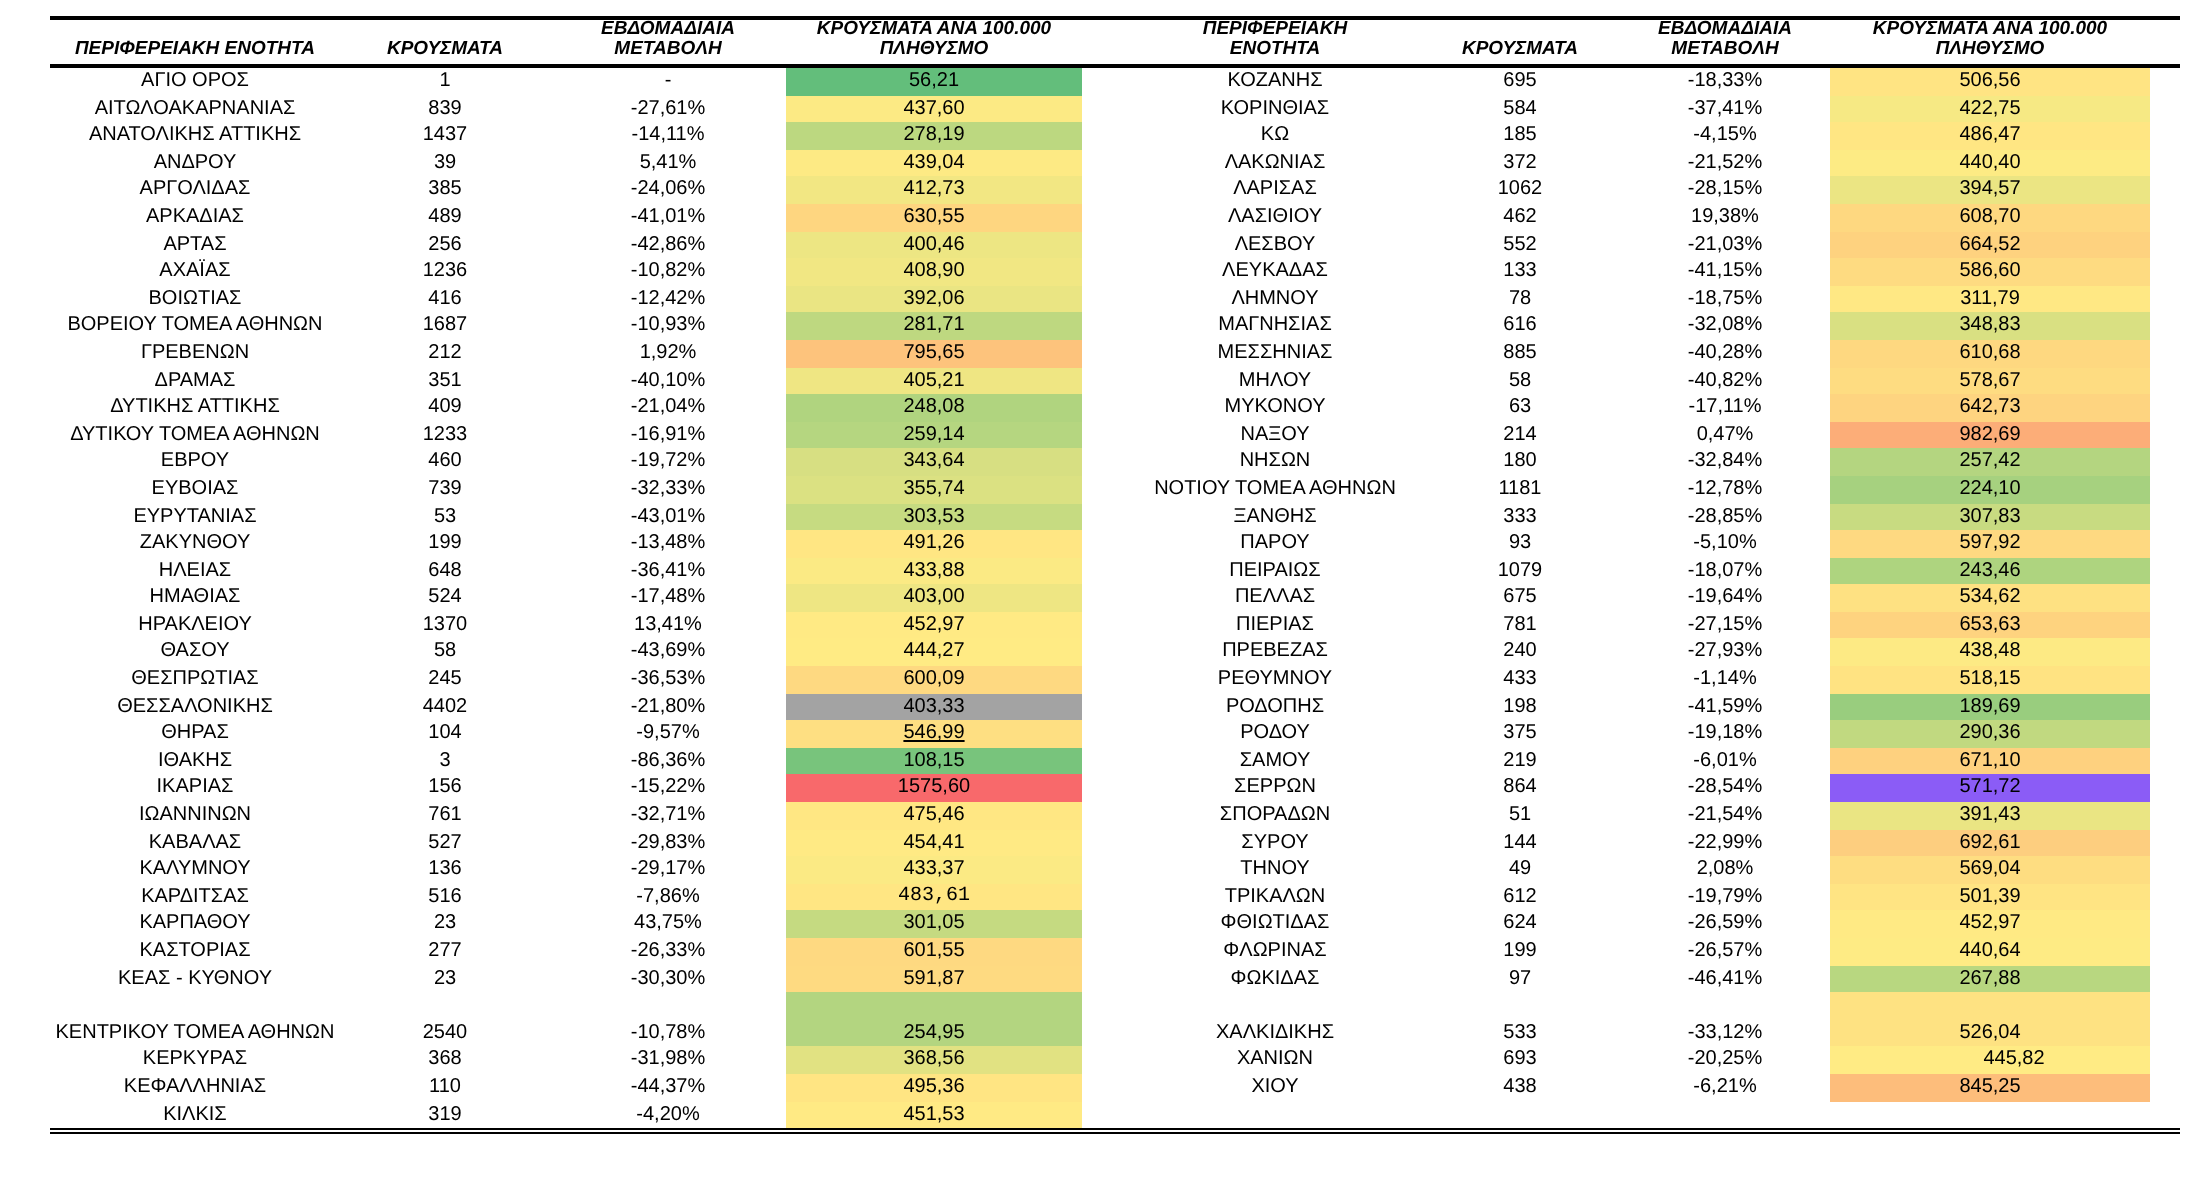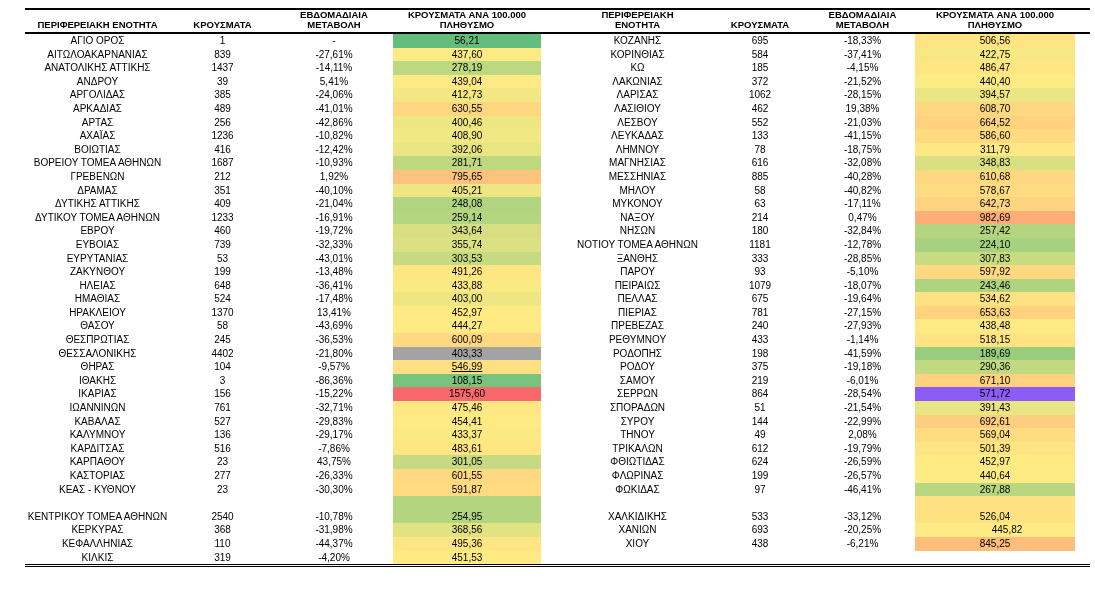--- a/index.html
+++ b/index.html
@@ -26,21 +26,21 @@
     min-height: 20px;
   }
   .hgroup { display: flex; align-items: flex-end; }
   .hgroup.R { margin-left: 24px; }
   .hcell {
     font-weight: bold;
     font-size: 9.5px;
     line-height: 10px;
     text-align: center;
   }
-  .hcell .inner { display: inline-block; }
+  .hcell .inner { display: inline-block; font-style: italic; }
   .hgroup.R .c0 .inner { max-width: 95px; }
   .body-band { display: flex; }
   .tbl { }
   .tbl.R { margin-left: 24px; }
   .row { display: flex; height: 13.6px; }
   .cell {
     font-size: 10px;
     line-height: 13.6px;
     text-align: center;
     white-space: nowrap;
@@ -256,21 +256,21 @@
         <div class="row">
     <div class="cell c0">ΚΑΛΥΜΝΟΥ</div>
     <div class="cell c1">136</div>
     <div class="cell c2">-29,17%</div>
     <div class="cell c3" style="background: rgb(251, 234, 132);">433,37</div>
   </div>
         <div class="row">
     <div class="cell c0">ΚΑΡΔΙΤΣΑΣ</div>
     <div class="cell c1">516</div>
     <div class="cell c2">-7,86%</div>
-    <div class="cell c3" style="background: rgb(255, 230, 131);">483,61</div>
+    <div class="cell c3" style="background: rgb(255, 230, 131); font-family: Liberation Mono, monospace;">483,61</div>
   </div>
         <div class="row">
     <div class="cell c0">ΚΑΡΠΑΘΟΥ</div>
     <div class="cell c1">23</div>
     <div class="cell c2">43,75%</div>
     <div class="cell c3" style="background: rgb(197, 218, 129);">301,05</div>
   </div>
         <div class="row">
     <div class="cell c0">ΚΑΣΤΟΡΙΑΣ</div>
     <div class="cell c1">277</div>

